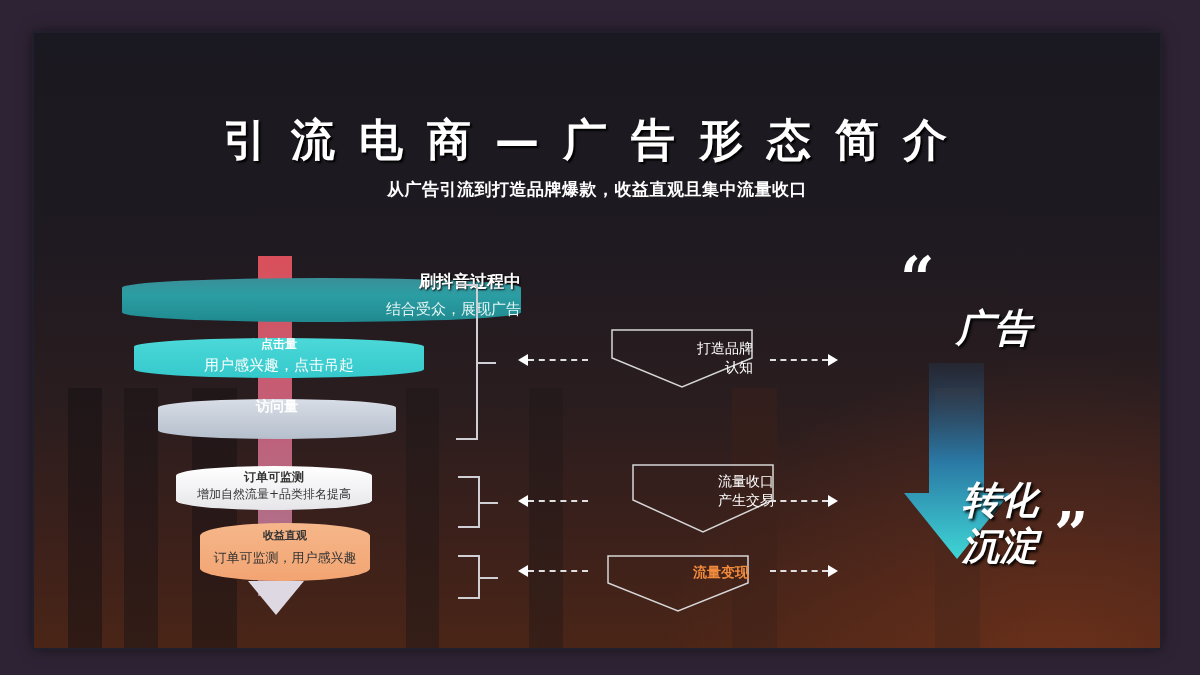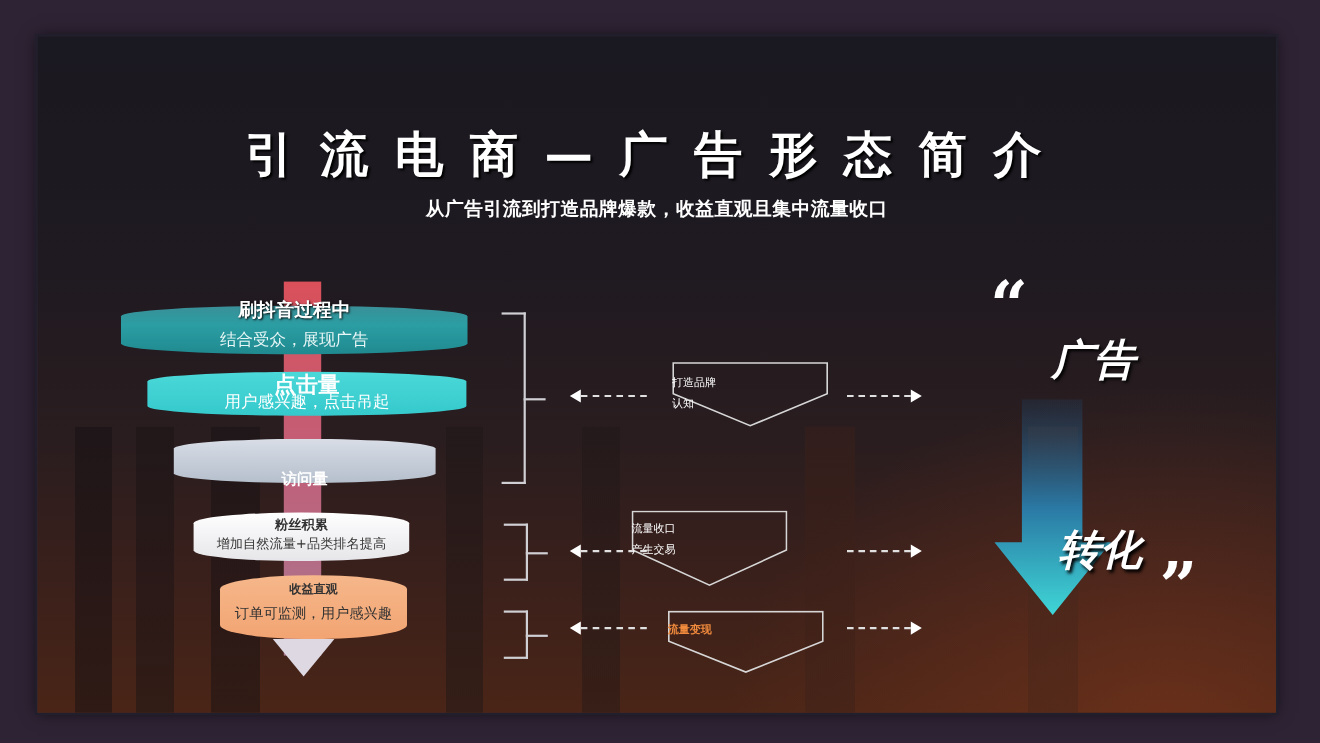--- a/index.html
+++ b/index.html
@@ -40,43 +40,43 @@
     position: absolute; left: 224px; top: 223px; width: 34px; height: 340px;
     background: linear-gradient(180deg, #d9505a 0%, #c0607a 50%, #a87890 100%);
   }
   .down-arrow {
     position: absolute; left: 214px; top: 548px; width: 0; height: 0;
     border-left: 28px solid transparent; border-right: 28px solid transparent;
     border-top: 34px solid #ddd8e2;
   }
   .disc { position: absolute; border-radius: 50% / 22%; text-align: center; }
   .disc .h { font-weight: bold; }
-  .d1 { left: 76px; top: 245px; width: 315px; height: 44px; background: linear-gradient(180deg,#3a8f98 0%, #2b9ea3 40%, #1f8a90 100%); color:#fff; }
+  .d1 { left: 88px; top: 245px; width: 399px; height: 44px; background: linear-gradient(180deg,#3a8f98 0%, #2b9ea3 40%, #1f8a90 100%); color:#fff;text-align:right; }
   .d1 .h { position:absolute; left:0; right:0; top:-8px; font-size: 17px; text-shadow: 1px 1px 2px #000; }
   .d1 .s { position:absolute; left:0; right:0; top: 22px; font-size: 15px; color:#e8f6f6; }
   .d2 { left: 100px; top: 305px; width: 290px; height: 40px; background: linear-gradient(180deg,#4bd8d8 0%, #35c9cc 100%); color:#fff; }
-  .d2 .h { position:absolute; left:0; right:0; top: -2px; font-size: 20px; }
+  .d2 .h { position:absolute; left:0; right:0; top: -2px; font-size: 12px; }
   .d2 .s { position:absolute; left:0; right:0; top: 18px; font-size: 15px; }
   .d3 { left: 124px; top: 366px; width: 238px; height: 40px; background: linear-gradient(180deg,#d8dde6 0%, #b5bfcc 100%); color:#fff; }
-  .d3 .h { position:absolute; left:0; right:0; top: -1px; font-size: 14px; margin-top: 29px; }
+  .d3 .h { position:absolute; left:0; right:0; top: -1px; font-size: 14px; }
   .d3 .s { position:absolute; left:0; right:0; top: 19px; font-size: 13px; }
   .d4 { left: 142px; top: 433px; width: 196px; height: 44px; background: linear-gradient(180deg,#ffffff 0%, #e6e6ea 100%); color:#333; }
   .d4 .h { position:absolute; left:0; right:0; top: 3px; font-size: 12px; }
   .d4 .s { position:absolute; left:0; right:0; top: 20px; font-size: 12px; }
   .d5 { left: 166px; top: 490px; width: 150px; height: 58px; background: linear-gradient(180deg,#f6b78a 0%, #f2a472 100%); color:#333;padding-left:20px; }
   .d5 .h { position:absolute; left:0; right:0; top: 5px; font-size: 11px; }
   .d5 .s { position:absolute; left:-12px; right:-12px; top: 26px; font-size: 13px; white-space: nowrap; }
   .bracket { position: absolute; border: 2px solid #cfcfd4; border-left: none; }
   .bracket .tick { position: absolute; top: 50%; left: 100%; width: 20px; height: 2px; background: #cfcfd4; }
   .dash { position: absolute; height: 0; border-top: 2px dashed #e0e0e0; }
   .ah-l { position: absolute; width: 0; height: 0; border-top: 6px solid transparent; border-bottom: 6px solid transparent; border-right: 10px solid #fff; }
   .ah-r { position: absolute; width: 0; height: 0; border-top: 6px solid transparent; border-bottom: 6px solid transparent; border-left: 10px solid #fff; }
   .pent { position: absolute; width: 142px; }
   .pent svg { position: absolute; left: 0; top: 0; }
-  .pent .txt { position: absolute; left: 0; right: 0; text-align: left; color: #fff; font-size: 10px; line-height: 19px; }
+  .pent .txt { position: absolute; left: 0; right: 0; text-align: right; color: #fff; font-size: 14px; line-height: 19px; }
   .quote { position: absolute; color: #fff; font-size: 60px; font-weight: bold; font-family: "DejaVu Serif", serif; }
   .big-arrow { position: absolute; left: 870px; top: 330px; }
   .slogan { position: absolute; color: #fff; font-size: 38px; font-weight: bold; font-style: italic; line-height: 46px; text-shadow: 2px 2px 3px #000; }
 </style>
 </head>
 <body>
 
 <div class="slide">
   <div class="glow"></div>
   <div class="skyline"></div>
@@ -92,21 +92,21 @@
     <div class="s">结合受众，展现广告</div>
   </div>
   <div class="disc d2">
     <div class="h">点击量</div>
     <div class="s">用户感兴趣，点击吊起</div>
   </div>
   <div class="disc d3">
     <div class="h">访问量</div>
   </div>
   <div class="disc d4">
-    <div class="h">粉丝积累</div>
+    <div class="h">订单可监测</div>
     <div class="s">增加自然流量+品类排名提高</div>
   </div>
   <div class="disc d5">
     <div class="h">收益直观</div>
     <div class="s">订单可监测，用户感兴趣</div>
   </div>
 
   <div class="bracket" style="left:422px; top:251px; width:20px; height:152px;">
     <div class="tick"></div>
   </div>
@@ -126,21 +126,21 @@
     <div class="txt" style="top:10px;">
       <div>打造品牌</div>
       <div>认知</div>
     </div>
   </div>
   <div class="dash" style="left:736px; top:326px; width:58px;"></div>
   <div class="ah-r" style="left:794px; top:321px;"></div>
 
   <div class="ah-l" style="left:484px; top:462px;"></div>
   <div class="dash" style="left:494px; top:467px; width:60px;"></div>
-  <div class="pent" style="left:540px; top:431px; height:70px;">
+  <div class="pent" style="left:598px; top:431px; height:70px;">
     <svg width="142" height="70">
         <polygon points="1,1 141,1 141,36 71,68 1,36" fill="none" stroke="#d6d6d6" stroke-width="1.5"></polygon>
       </svg>
     <div class="txt" style="top:8px;">
       <div>流量收口</div>
       <div>产生交易</div>
     </div>
   </div>
   <div class="dash" style="left:736px; top:467px; width:58px;"></div>
   <div class="ah-r" style="left:794px; top:462px;"></div>
@@ -169,15 +169,16 @@
       </defs>
       <polygon points="25,0 80,0 80,130 106,130 53,196 0,130 25,130" fill="url(#ga)"></polygon>
     </svg>
   </div>
   <div class="quote" style="left:866px; top:210px;">“</div>
   <div class="slogan" style="left:922px; top:272px;font-family:Liberation Serif, serif;">
     <div>广告</div>
   </div>
   <div class="slogan" style="left:912px; top:444px;margin-left:16px;">
     <div>转化</div>
+    <div>沉淀</div>
   </div>
   <div class="quote" style="left:1020px; top:466px;">”</div>
 </div>
 
 </body></html>

